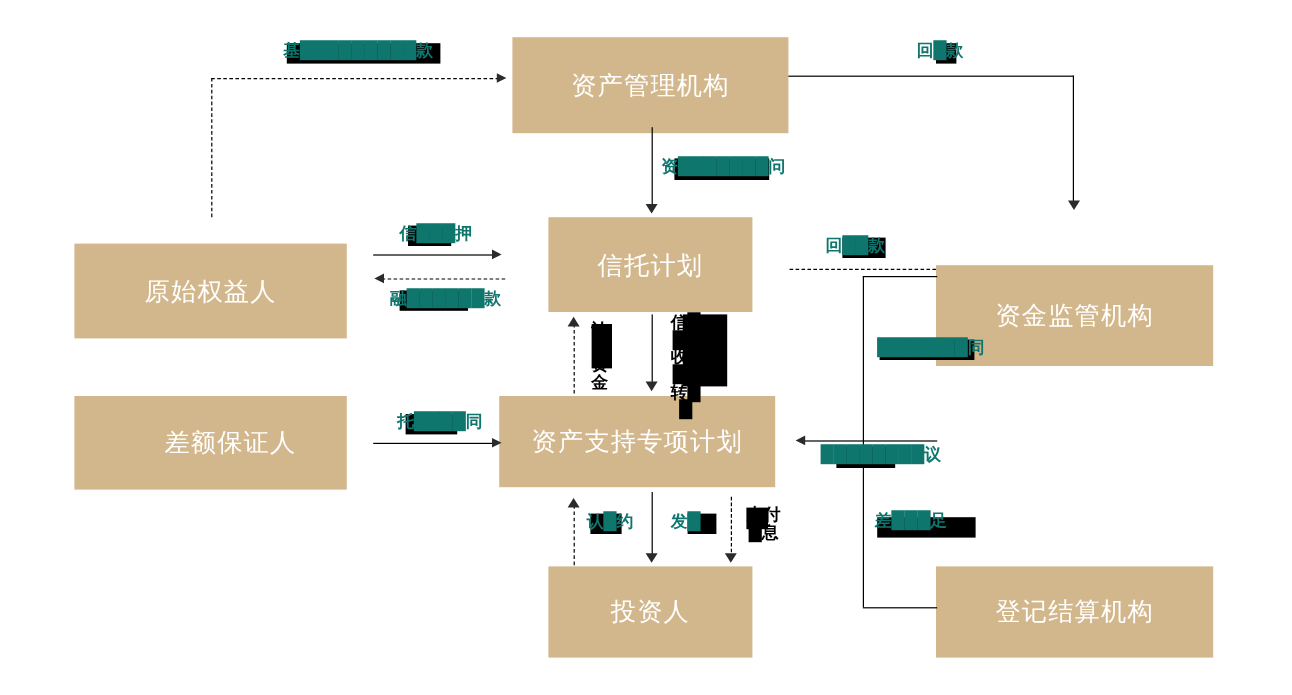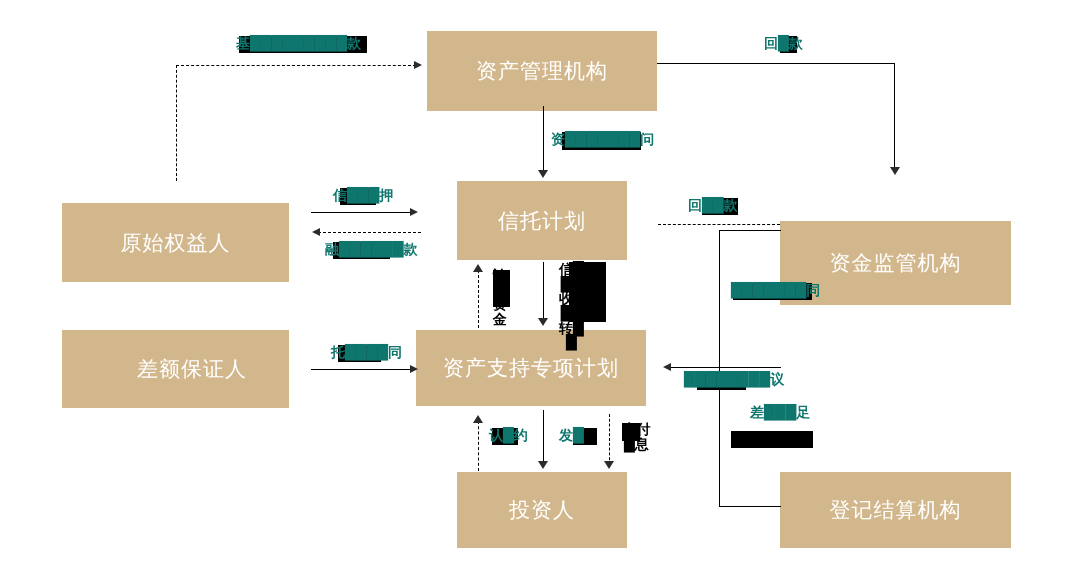--- a/index.html
+++ b/index.html
@@ -134,21 +134,21 @@
   <div class="lbl-v" style="left:556px;top:262px;width:2.2em;">信███收███转██</div>
 
   <div class="ln hsolid" style="left:719px;top:230px;width:62px;"></div>
   <div class="ln vsolid" style="left:719px;top:230px;height:276px;"></div>
   <div class="ln hsolid" style="left:719px;top:506px;width:62px;"></div>
 
   <div class="redact" style="left:733px;top:283px;width:79px;height:17px;"></div>
   <div class="lbl" style="left:731px;top:282px;">███████同</div>
 
   <div class="redact" style="left:731px;top:431px;width:82px;height:17px;"></div>
-  <div class="lbl" style="left:729px;top:404px;margin-left:21px;">差███足</div>
+  <div class="lbl" style="left:729px;top:426px;">差███足</div>
 
   <div class="ln hsolid" style="left:311px;top:369px;width:103px;"></div>
   <div class="ar ar-r" style="left:410px;top:365px;"></div>
   <div class="redact" style="left:338px;top:345px;width:43px;height:17px;"></div>
   <div class="lbl" style="left:331px;top:344px;">托████同</div>
 
   <div class="ln hsolid" style="left:669px;top:367px;width:112px;"></div>
   <div class="ar ar-l" style="left:663px;top:363px;"></div>
   <div class="redact" style="left:697px;top:372px;width:49px;height:18px;"></div>
   <div class="lbl" style="left:684px;top:371px;">████████议</div>

